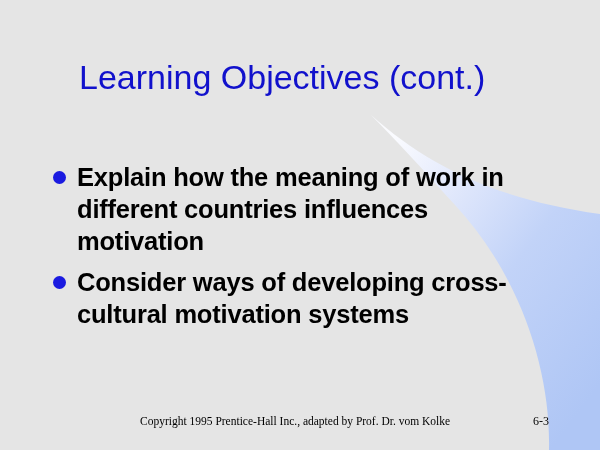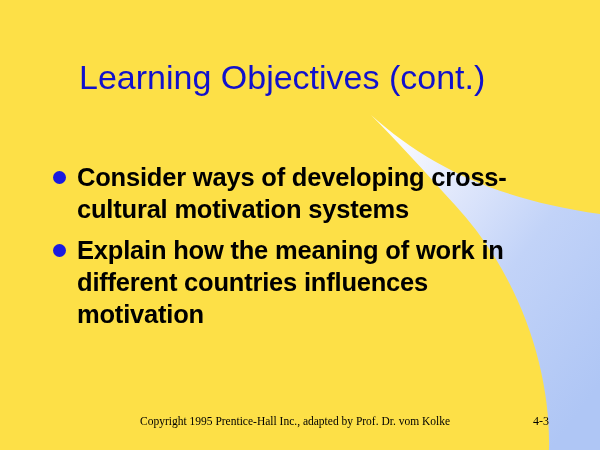--- a/index.html
+++ b/index.html
@@ -5,21 +5,21 @@
   html, body {
     margin: 0;
     padding: 0;
     background: #808080;
   }
   #slide {
     position: relative;
     width: 600px;
     height: 450px;
     overflow: hidden;
-    background: #fde047;
+    background: #e5e5e5;
     font-family: "Liberation Sans", sans-serif;
   }
 
   
   #decor {
     position: absolute;
     left: 0;
     top: 0;
     width: 600px;
     height: 450px;
@@ -118,27 +118,27 @@
              L 600 248
              C 520 240, 440 182, 371 115 Z" fill="url(#swooshGrad)" opacity="0"></path>
   </svg>
 
   <div id="title">Learning Objectives (cont.)</div>
 
   <div id="body">
 
     <div class="bullet-row">
       <span class="bullet-dot"></span>
-      <span class="bullet-text">Consider ways of developing cross-cultural motivation systems</span>
+      <span class="bullet-text">Explain how the meaning of work in different countries influences motivation</span>
     </div>
 
     <div class="bullet-row">
       <span class="bullet-dot"></span>
-      <span class="bullet-text">Explain how the meaning of work in different countries influences motivation</span>
+      <span class="bullet-text">Consider ways of developing cross-cultural motivation systems</span>
     </div>
 
   </div>
 
   <div id="footer-copy">Copyright 1995 Prentice-Hall Inc., adapted by Prof.  Dr. vom Kolke</div>
 
-  <div id="footer-page">4-3</div>
+  <div id="footer-page">6-3</div>
 
 </div>
 
 </body></html>

